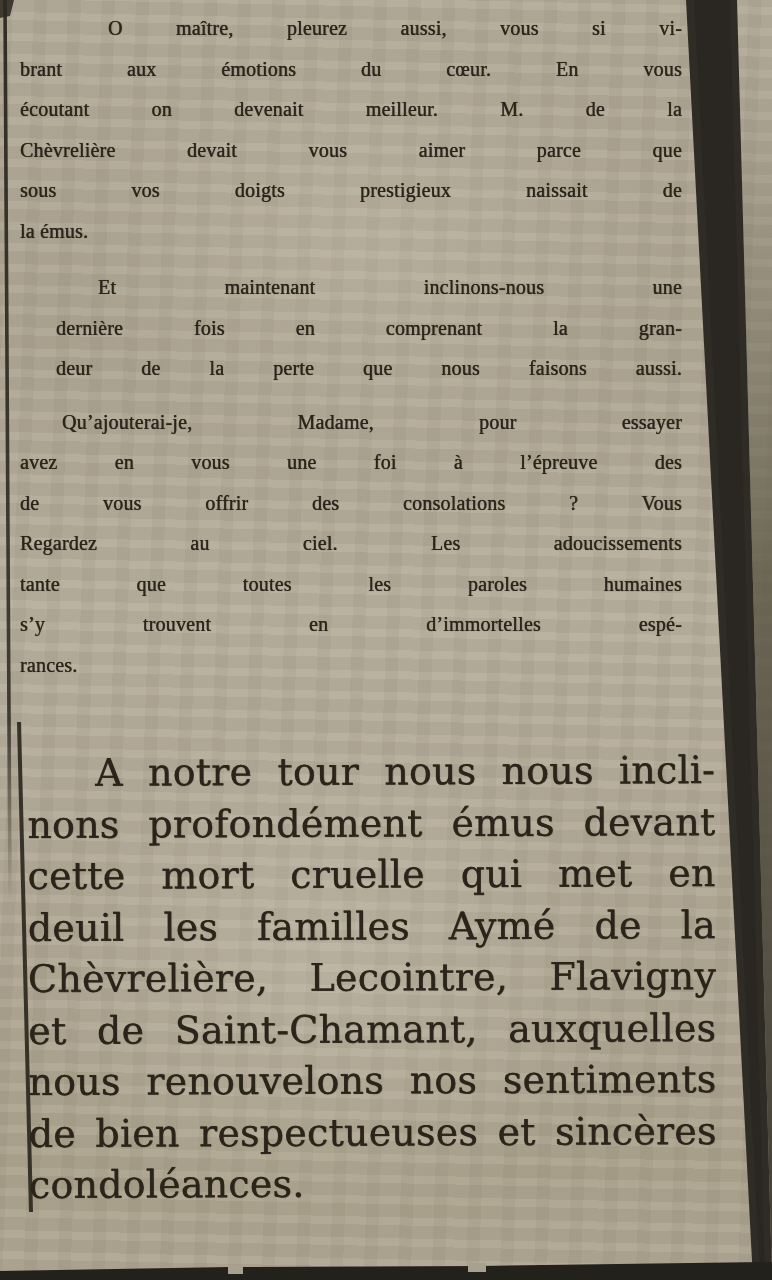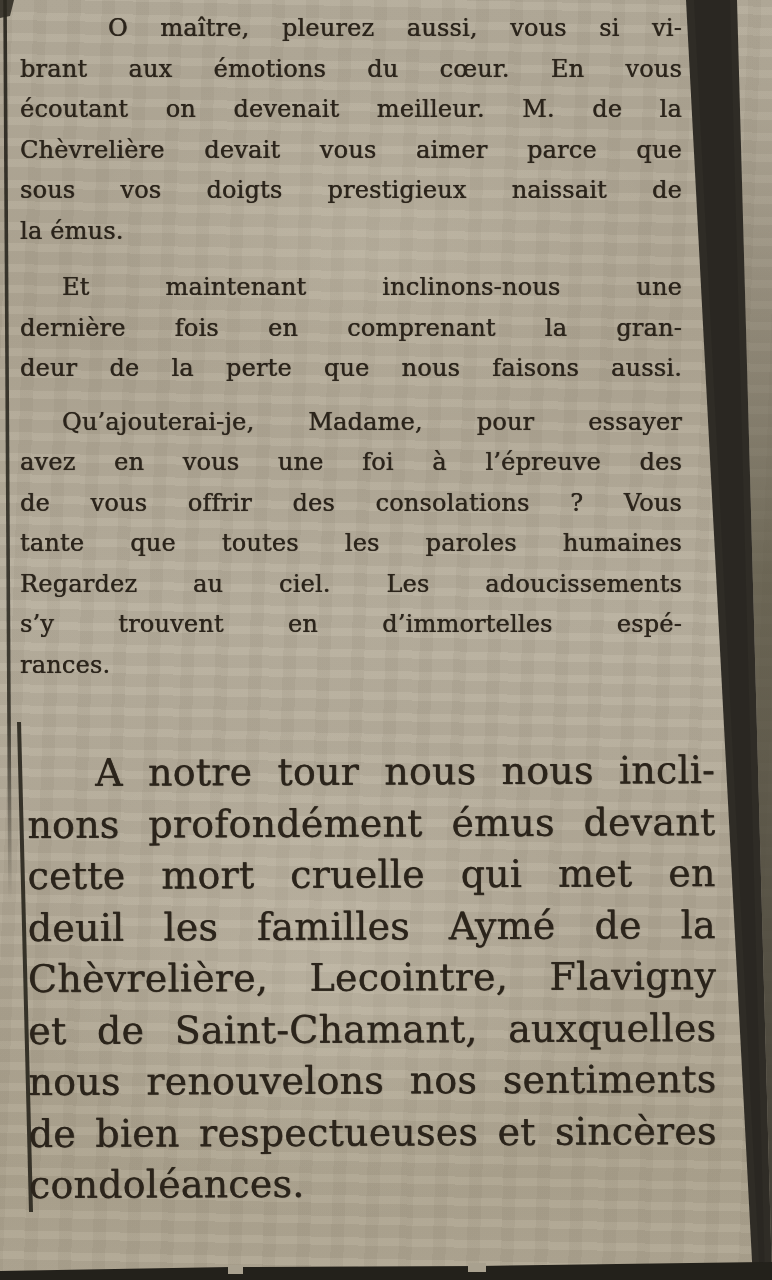--- a/index.html
+++ b/index.html
@@ -21,31 +21,31 @@
     text-align:justify;
     text-align-last:justify;
     text-justify:inter-word;
     white-space:normal;
     text-shadow:0.4px 0.3px 0.7px rgba(43,36,27,0.75), -0.2px 0 0.4px rgba(43,36,27,0.45);
     letter-spacing:0.2px;
   }
   .line.last{text-align-last:left;}
   .block-small{
     left:20px;top:8px;width:662px;
-    font-size:24px;line-height:40.5px;
+    font-size:20px;line-height:40.5px;font-family:Liberation Serif, serif;
   }
   .block-large{
     left:27px;top:748px;width:688px;
     font-size:38px;line-height:51.5px;
     transform:rotate(-0.25deg);
     transform-origin:left top;
     text-shadow:0.5px 0.4px 0.9px rgba(43,36,27,0.7), -0.2px 0 0.5px rgba(43,36,27,0.4);
   }
   .para{margin:0;}
-  .p2{margin-top:16px;}
+  .p2{margin-top:16px;margin-left:36px;}
   .p3{margin-top:13px;}
   .ind-a .line:first-child{text-indent:88px;}
   .ind-b .line:first-child{text-indent:42px;}
   .ind-c .line:first-child{text-indent:68px;}
 </style>
 </head>
 <body>
 
 <svg class="artifacts" viewBox="0 0 772 1280" xmlns="http://www.w3.org/2000/svg">
   <defs>
@@ -89,22 +89,22 @@
   </div>
   <div class="para p2 ind-b">
     <div class="line">Et maintenant inclinons-nous une</div>
     <div class="line">dernière fois en comprenant la gran-</div>
     <div class="line">deur de la perte que nous faisons aussi.</div>
   </div>
   <div class="para p3 ind-b">
     <div class="line">Qu’ajouterai-je, Madame, pour essayer</div>
     <div class="line">avez en vous une foi à l’épreuve des</div>
     <div class="line">de vous offrir des consolations ? Vous</div>
+    <div class="line">Regardez au ciel. Les adoucissements</div>
     <div class="line">tante que toutes les paroles humaines</div>
-    <div class="line">Regardez au ciel. Les adoucissements</div>
     <div class="line">s’y trouvent en d’immortelles espé-</div>
     <div class="line last">rances.</div>
   </div>
 </div>
 
 <div class="col block-large">
   <div class="para ind-c">
     <div class="line">A notre tour nous nous incli-</div>
     <div class="line">nons profondément émus devant</div>
     <div class="line">cette mort cruelle qui met en</div>

